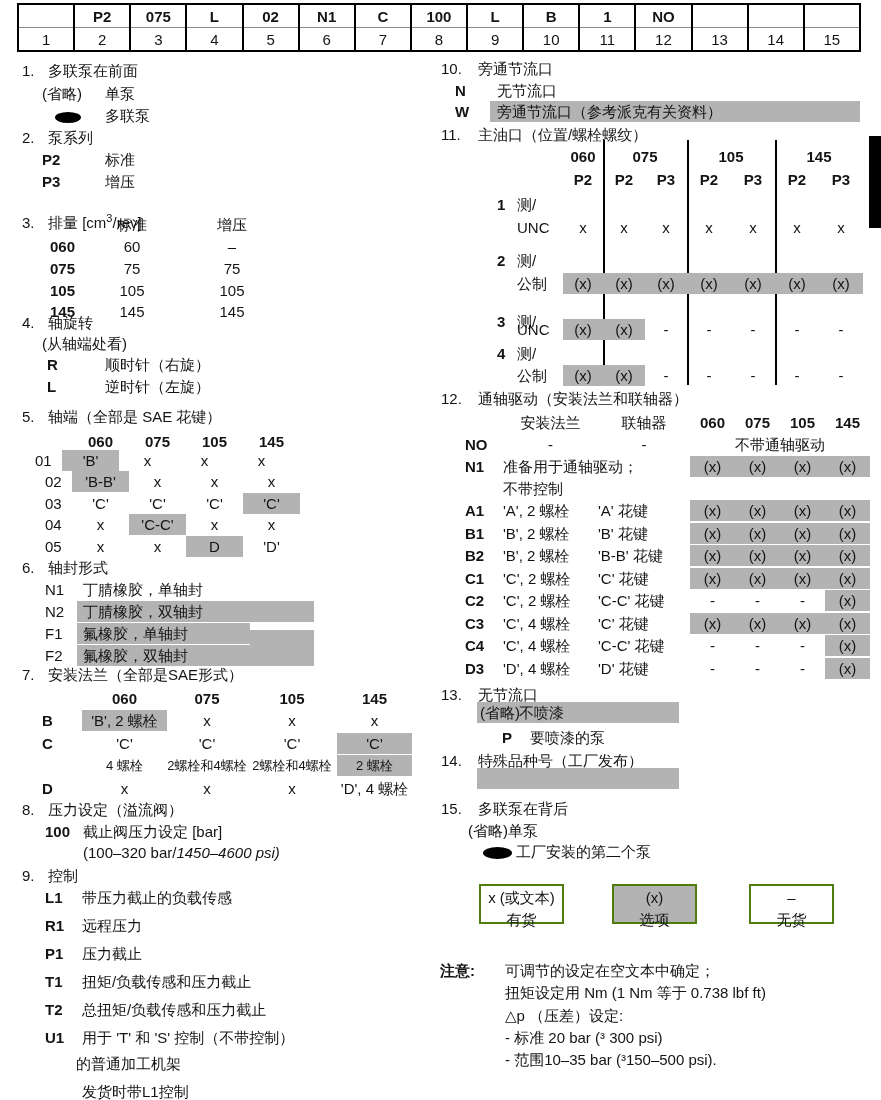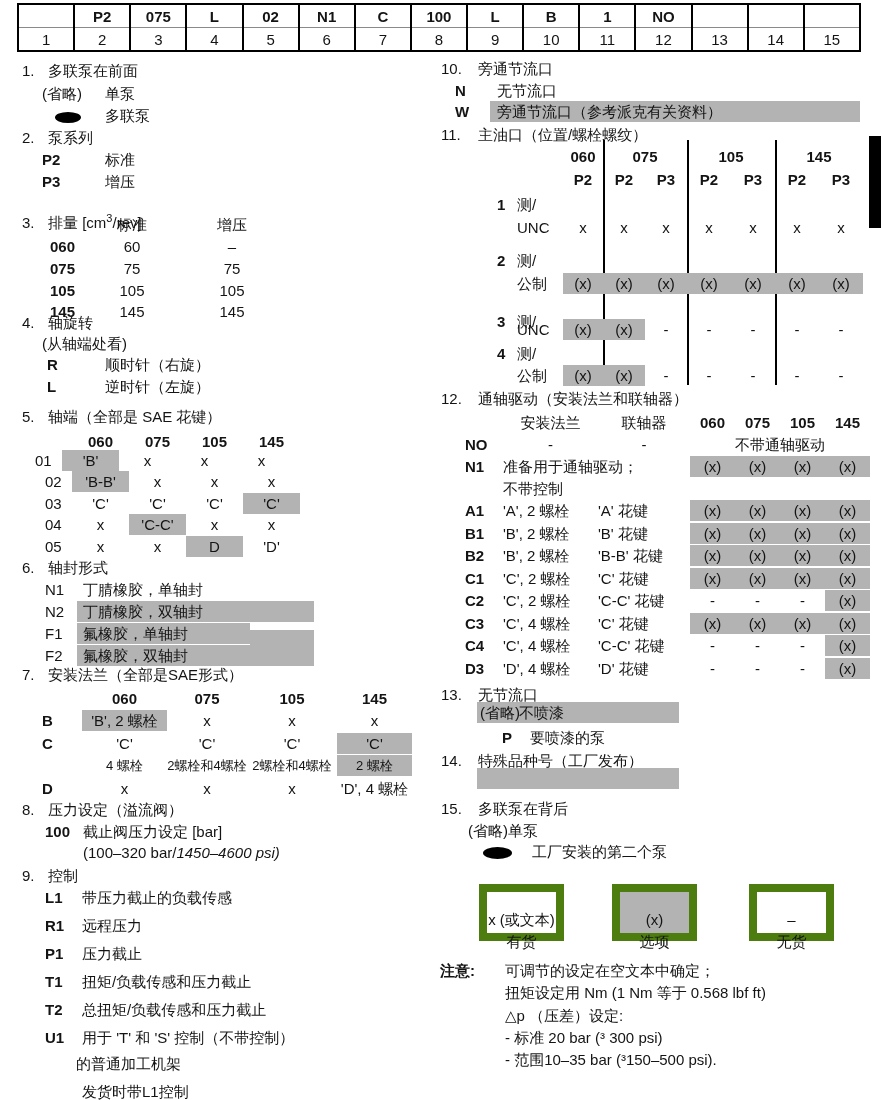--- a/index.html
+++ b/index.html
@@ -53,21 +53,21 @@
   .vl{position:absolute;width:2px;background:#000;}
   
   .r12{left:437px;}
   .cd12{display:inline-block;margin-left:28px;width:38px;font-weight:bold;}
   .fl12{display:inline-block;width:95px;}
   .cp12{display:inline-block;width:92px;}
   .c12{display:inline-block;width:45px;text-align:center;}
   .flcp{display:inline-block;width:187px;}
   .nospan{display:inline-block;width:180px;text-align:center;}
   
-  .lg{position:absolute;top:884px;width:85px;height:57px;border:8px solid #4d7c0f;box-sizing:border-box;text-align:center;line-height:22px;padding-top:17px;}
+  .lg{position:absolute;top:884px;width:85px;height:40px;border:2px solid #4d7c0f;box-sizing:border-box;text-align:center;line-height:22px;padding-top:1px;}
   .tab{position:absolute;left:869px;top:136px;width:12px;height:92px;background:#000;}
 </style>
 </head>
 <body>
 
 <table id="codeTable">
   <tbody>
       <tr>
     <td></td>
     <td>P2</td>
@@ -201,35 +201,35 @@
 
 <div class="ln" style="left:441px;top:684px"><span class="rnum">13.</span><span>无节流口</span></div>
 <div class="ln" style="left:437px;top:702px"><span class="hl" style="display:inline-block;margin-left:40px;width:202px;padding-left:3px;box-sizing:border-box"><span style="display:inline-block;width:39px">(省略)</span><span>不喷漆</span></span></div>
 <div class="ln" style="left:502px;top:727px"><span class="cd" style="width:28px">P</span><span>要喷漆的泵</span></div>
 
 <div class="ln" style="left:441px;top:750px"><span class="rnum">14.</span><span>特殊品种号（工厂发布）</span></div>
 <div class="abs hl" style="left:477px;top:768px;width:202px;height:21px"></div>
 
 <div class="ln" style="left:441px;top:798px"><span class="rnum">15.</span><span>多联泵在背后</span></div>
 <div class="ln" style="left:468px;top:820px"><span style="display:inline-block;width:40px">(省略)</span><span>单泵</span></div>
-<div class="ln" style="left:468px;top:841px"><span class="oval" style="width:29px;height:12px;margin-left:15px"></span><span style="margin-left:20px">工厂安装的第二个泵</span></div>
+<div class="ln" style="left:468px;top:841px"><span class="oval" style="width:29px;height:12px;margin-left:15px"></span><span style="margin-left:4px">工厂安装的第二个泵</span></div>
 
 <div class="lg" style="left:479px">
     <div>x (或文本)</div>
     <div>有货</div>
   </div>
 <div class="lg hl" style="left:612px">
     <div>(x)</div>
     <div>选项</div>
   </div>
 <div class="lg" style="left:749px">
     <div>–</div>
     <div>无货</div>
   </div>
 
 <div class="ln b" style="left:440px;top:960px"><span>注意:</span></div>
 <div class="ln" style="left:505px;top:960px"><span>可调节的设定在空文本中确定；</span></div>
-<div class="ln" style="left:505px;top:982px"><span>扭矩设定用 Nm (1 Nm 等于 0.568 lbf ft)</span></div>
+<div class="ln" style="left:505px;top:982px"><span>扭矩设定用 Nm (1 Nm 等于 0.738 lbf ft)</span></div>
 <div class="ln" style="left:505px;top:1005px"><span>△p （压差）设定:</span></div>
 <div class="ln" style="left:505px;top:1027px"><span>- 标准 20 bar (³ 300 psi)</span></div>
 <div class="ln" style="left:505px;top:1049px"><span>- 范围10–35 bar (³150–500 psi).</span></div>
 
 <div class="tab"></div>
 
 </body></html>

